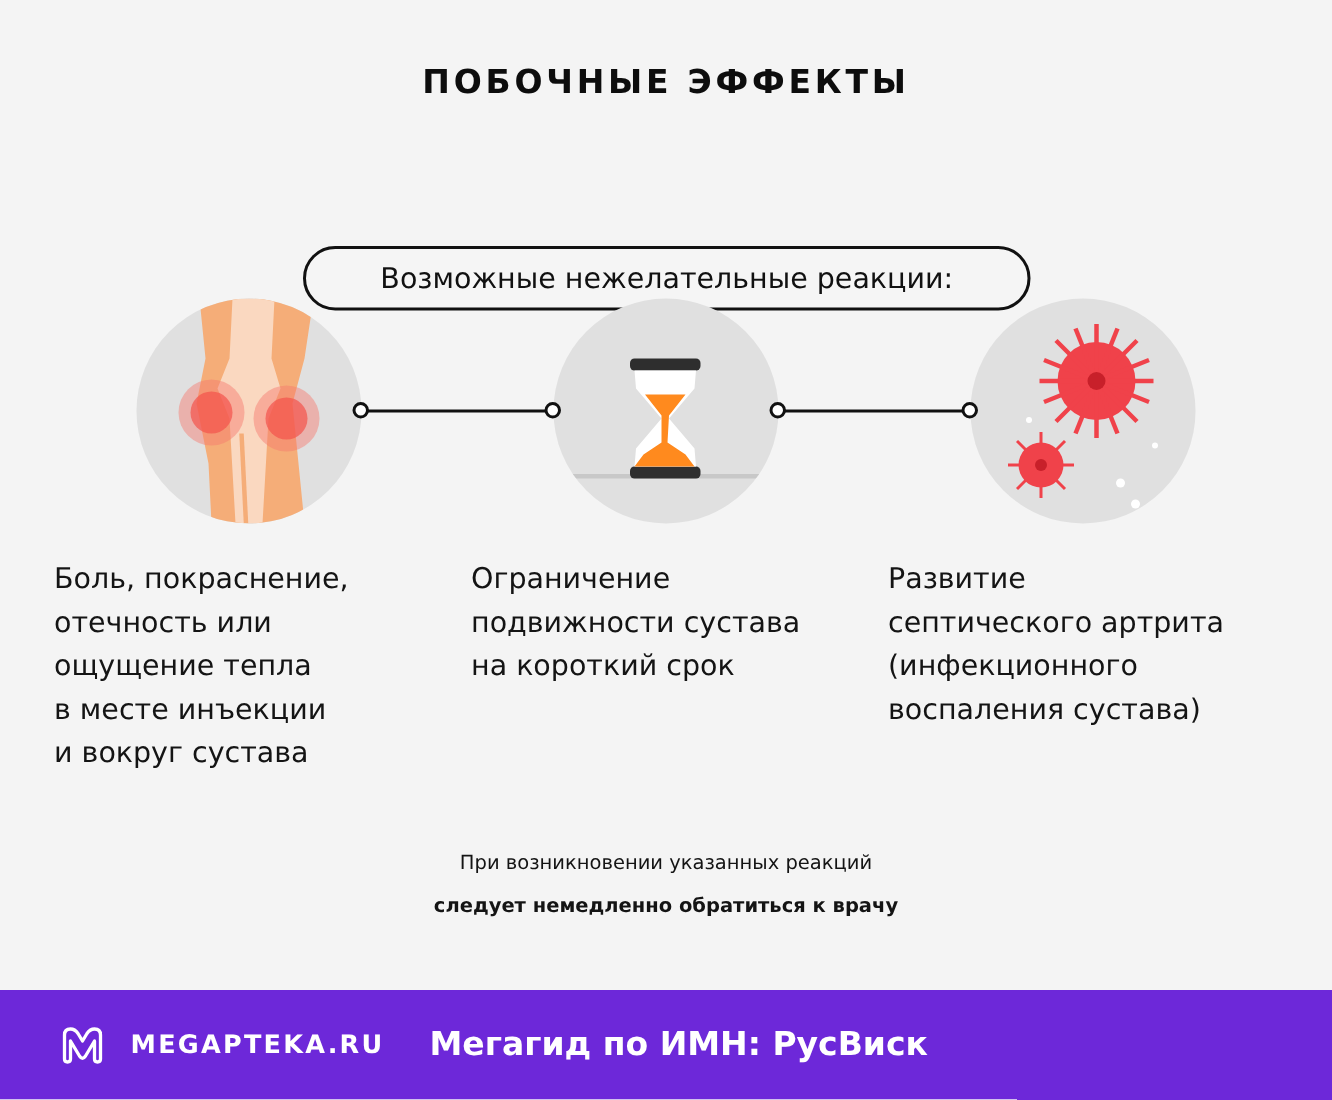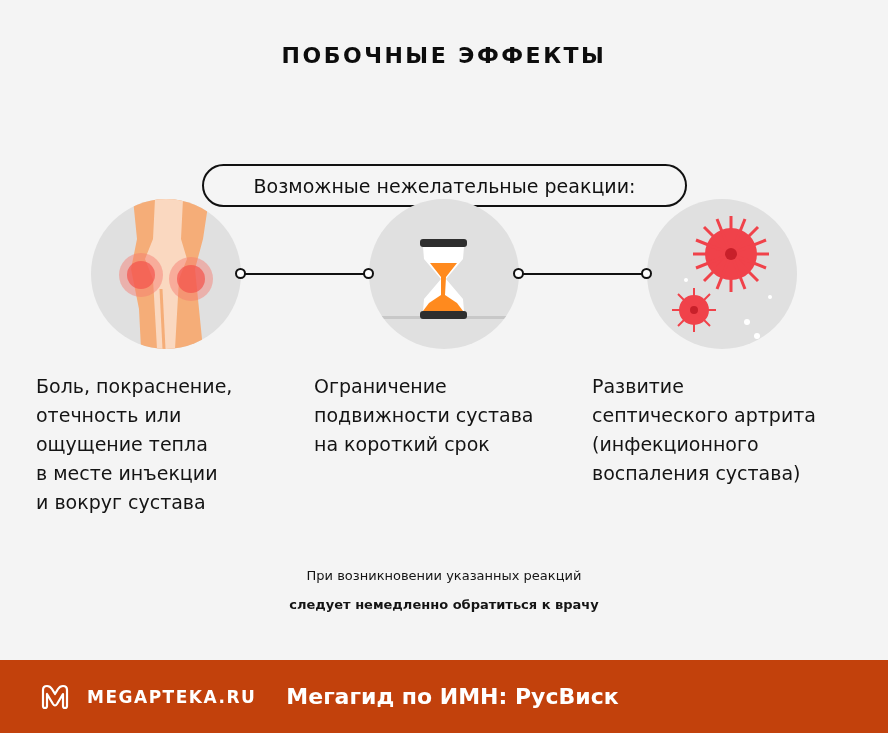--- a/index.html
+++ b/index.html
@@ -67,21 +67,21 @@
   .d3 { left: 592px; width: 260px; top: 372px; }
   .note {
     position: absolute; left: 0; right: 0; top: 561px;
     text-align: center;
     font-size: 13px;
     line-height: 29px;
   }
   .note .strong { font-weight: bold; display: block; }
   .footer {
     position: absolute; left: 0; top: 660px; width: 888px; height: 73px;
-    background: #c2410c;
+    background: #6d28d9;
     display: flex; align-items: center;
     padding-left: 40px;
     color: #fff;
   }
   .logo-icon { width: 30px; height: 26px; margin-right: 17px; }
   .brand {
     font-weight: bold; font-size: 17px; letter-spacing: 1.5px;
     margin-right: 30px;
   }
   .tagline { font-weight: bold; font-size: 22px; }

